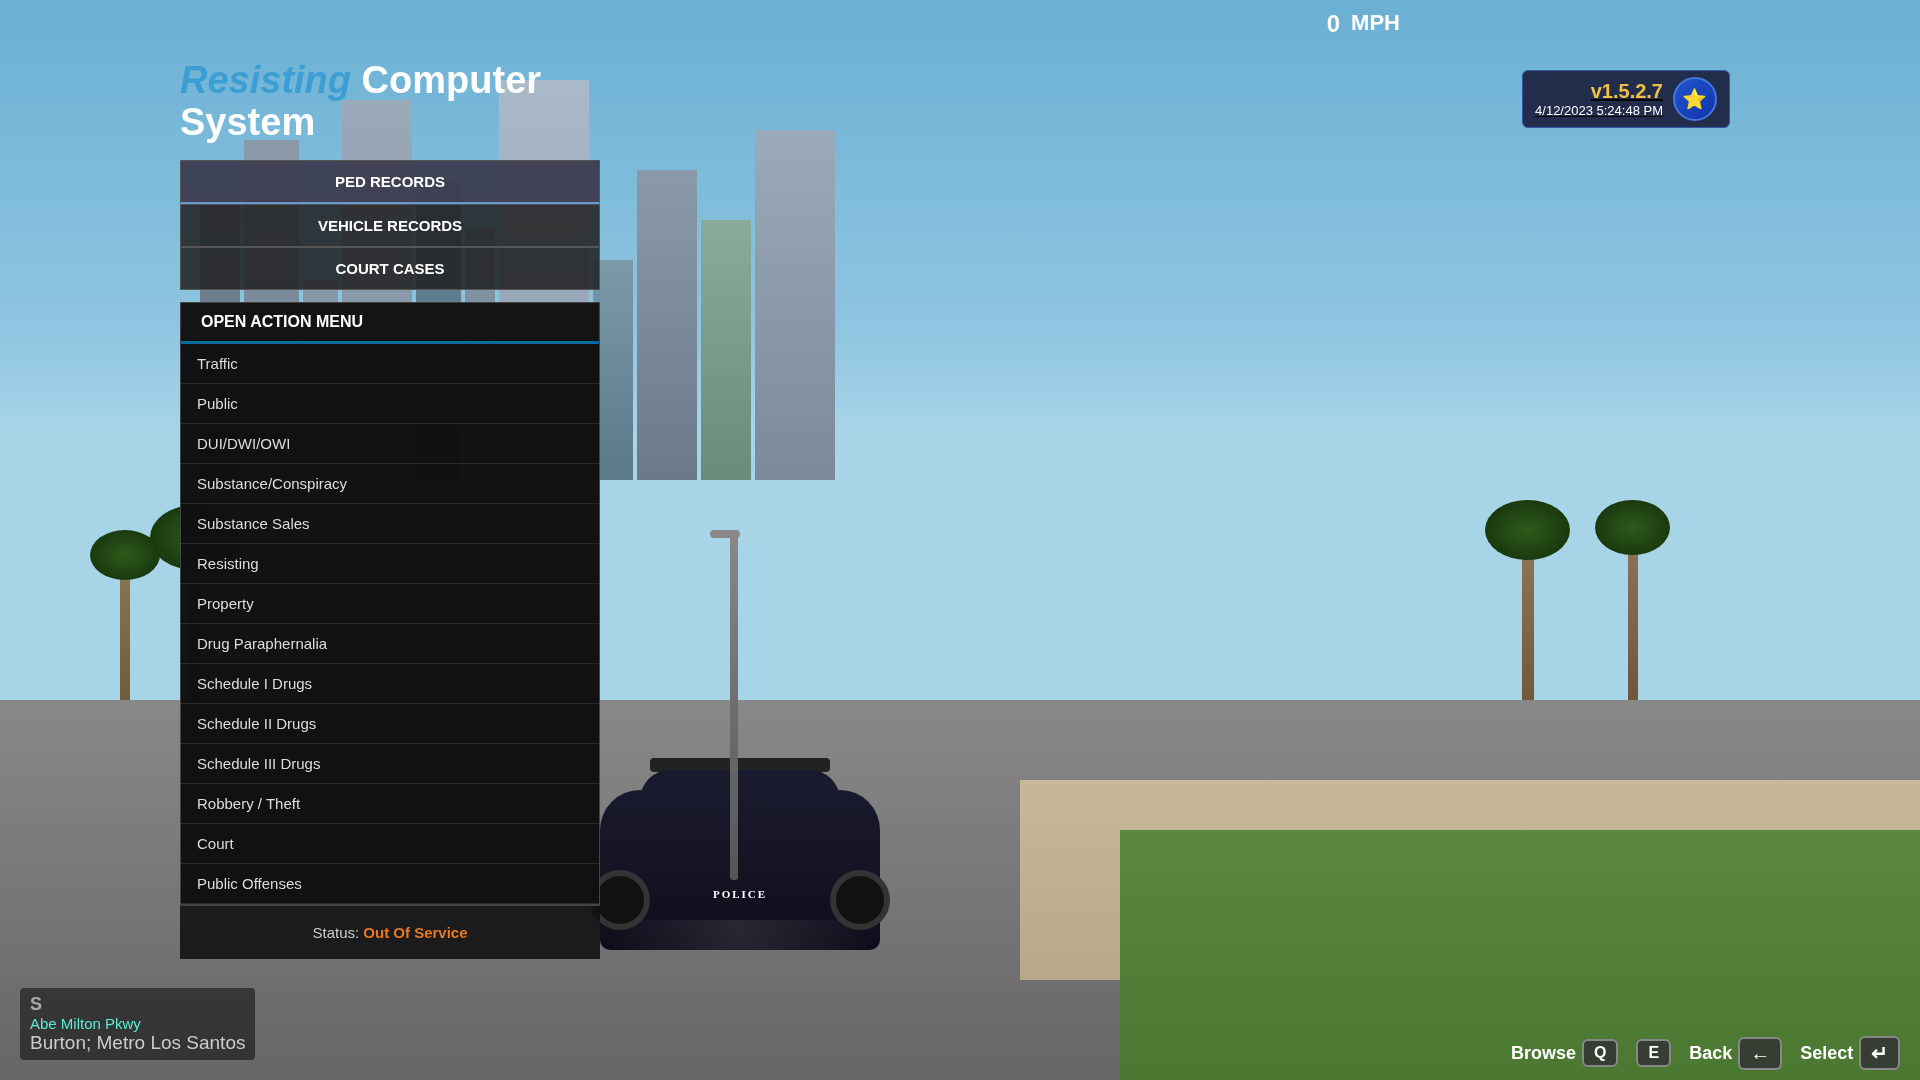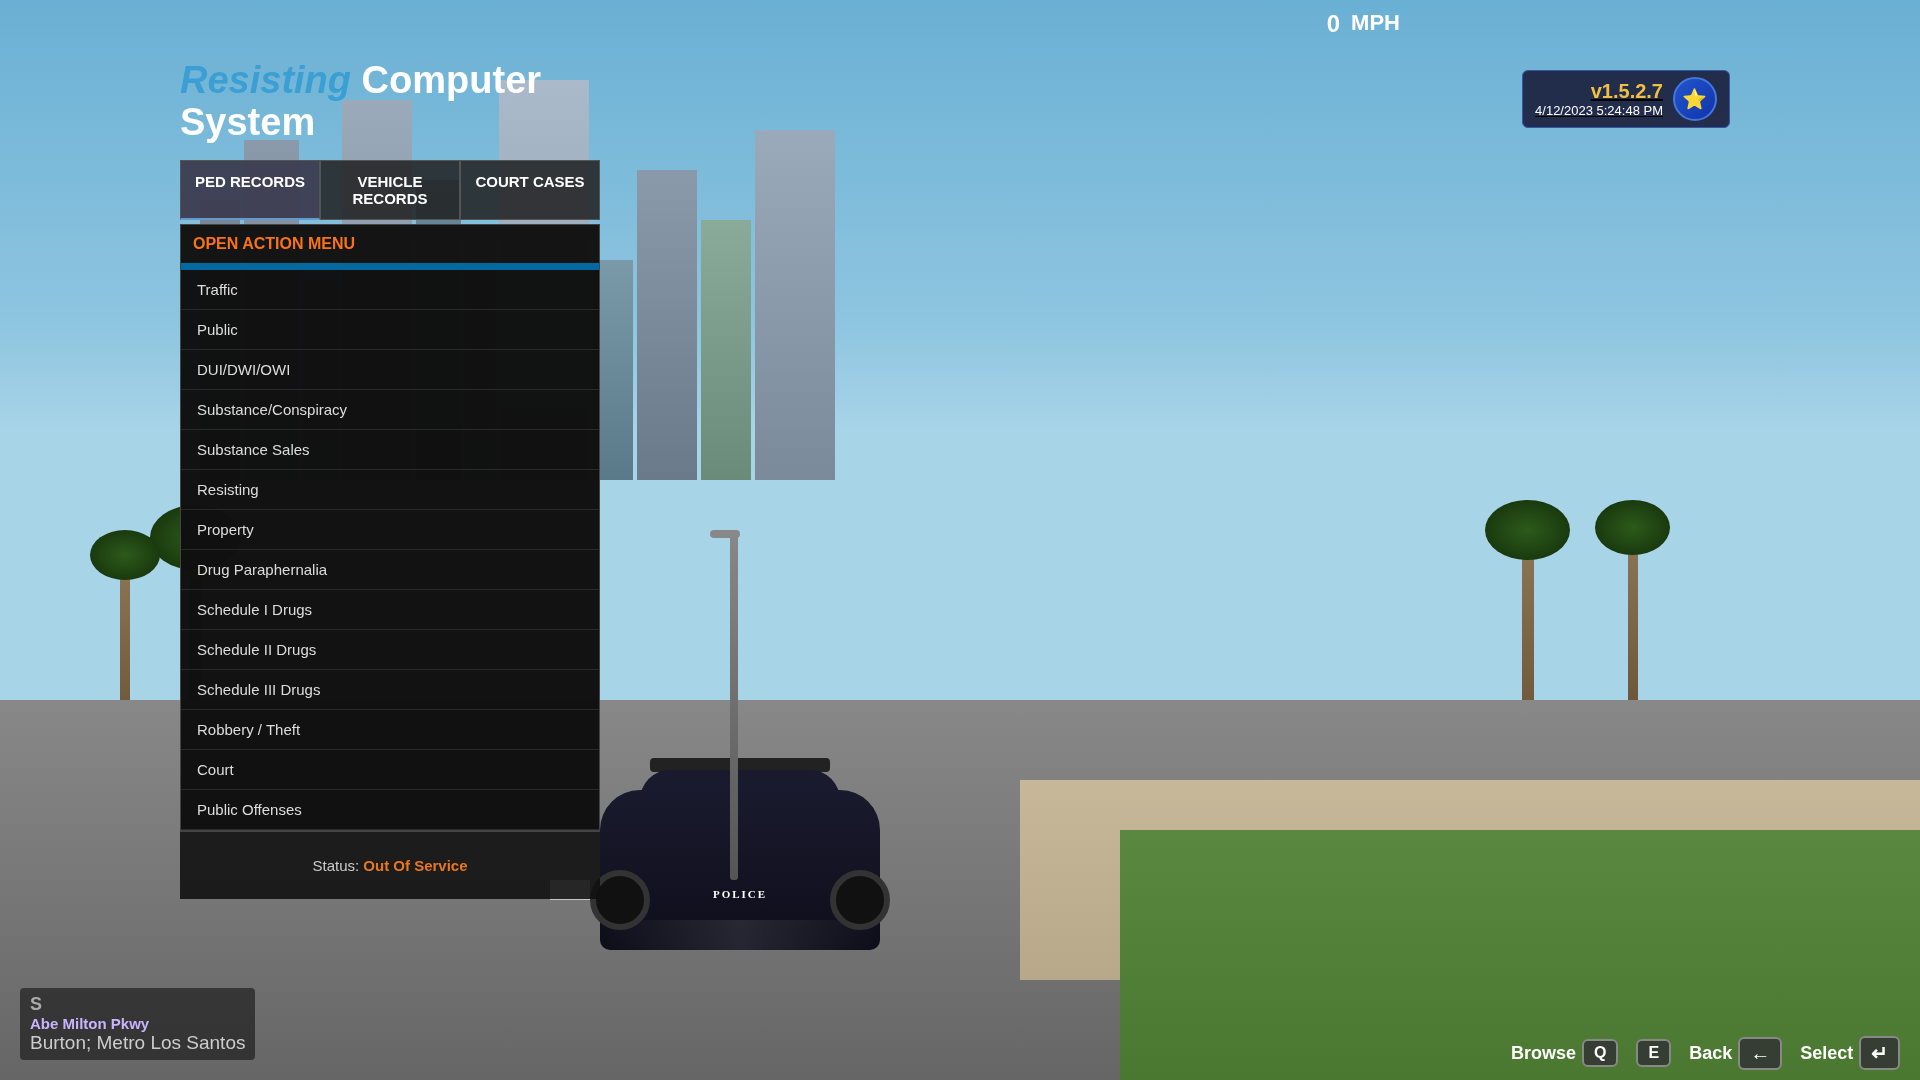--- a/index.html
+++ b/index.html
@@ -212,23 +212,22 @@
       border-radius: 4px;
     }
 
     #location-hud .loc-prefix {
       color: #aaa;
       font-size: 18px;
       font-weight: bold;
     }
 
     #location-hud .loc-street {
-      color: #c4b5fd;
+      color: #5eead4;
       font-size: 15px;
-      font-weight: bold;
     }
 
     #location-hud .loc-area {
       color: #ccc;
       font-size: 19px;
     }
 
     
     #controls-bar {
       position: absolute;
@@ -286,21 +285,22 @@
     }
 
     #app-title .computer-system {
       color: white;
     }
 
     
     #tab-bar {
       display: flex;
       width: 100%;
-      margin-bottom: 4px;
+      margin-bottom: 12px;
+      flex-direction: column;
     }
 
     .tab {
       flex: 1;
       padding: 12px 8px;
       text-align: center;
       font-size: 15px;
       font-weight: bold;
       cursor: pointer;
       border: 1px solid #555;
@@ -315,42 +315,42 @@
 
     
     #action-menu {
       width: 100%;
       background: rgba(15,15,15,0.88);
       border: 1px solid #444;
     }
 
     .menu-header {
       background: rgba(20,20,20,0.95);
-      padding: 10px 12px;
-      color: #f97316;
+      padding: 10px 20px;
+      color: #ffffff;
       font-size: 16px;
       font-weight: bold;
-      border-bottom: 7px solid #0369a1;
+      border-bottom: 3px solid #0369a1;
       cursor: pointer;
     }
 
     .menu-item {
       padding: 11px 16px;
       color: #ddd;
       font-size: 15px;
       border-bottom: 1px solid rgba(80,80,80,0.4);
       cursor: pointer;
       background: rgba(15,15,15,0.85);
       transition: background 0.1s;
     }
 
     
     #status-bar {
       width: 100%;
-      padding: 25px;
+      padding: 18px;
       text-align: center;
       background: rgba(15,15,15,0.88);
       color: #ccc;
       font-size: 15px;
       border-top: 1px solid #444;
     }
 
     #status-bar .status-out {
       color: #e87820;
       font-weight: bold;

